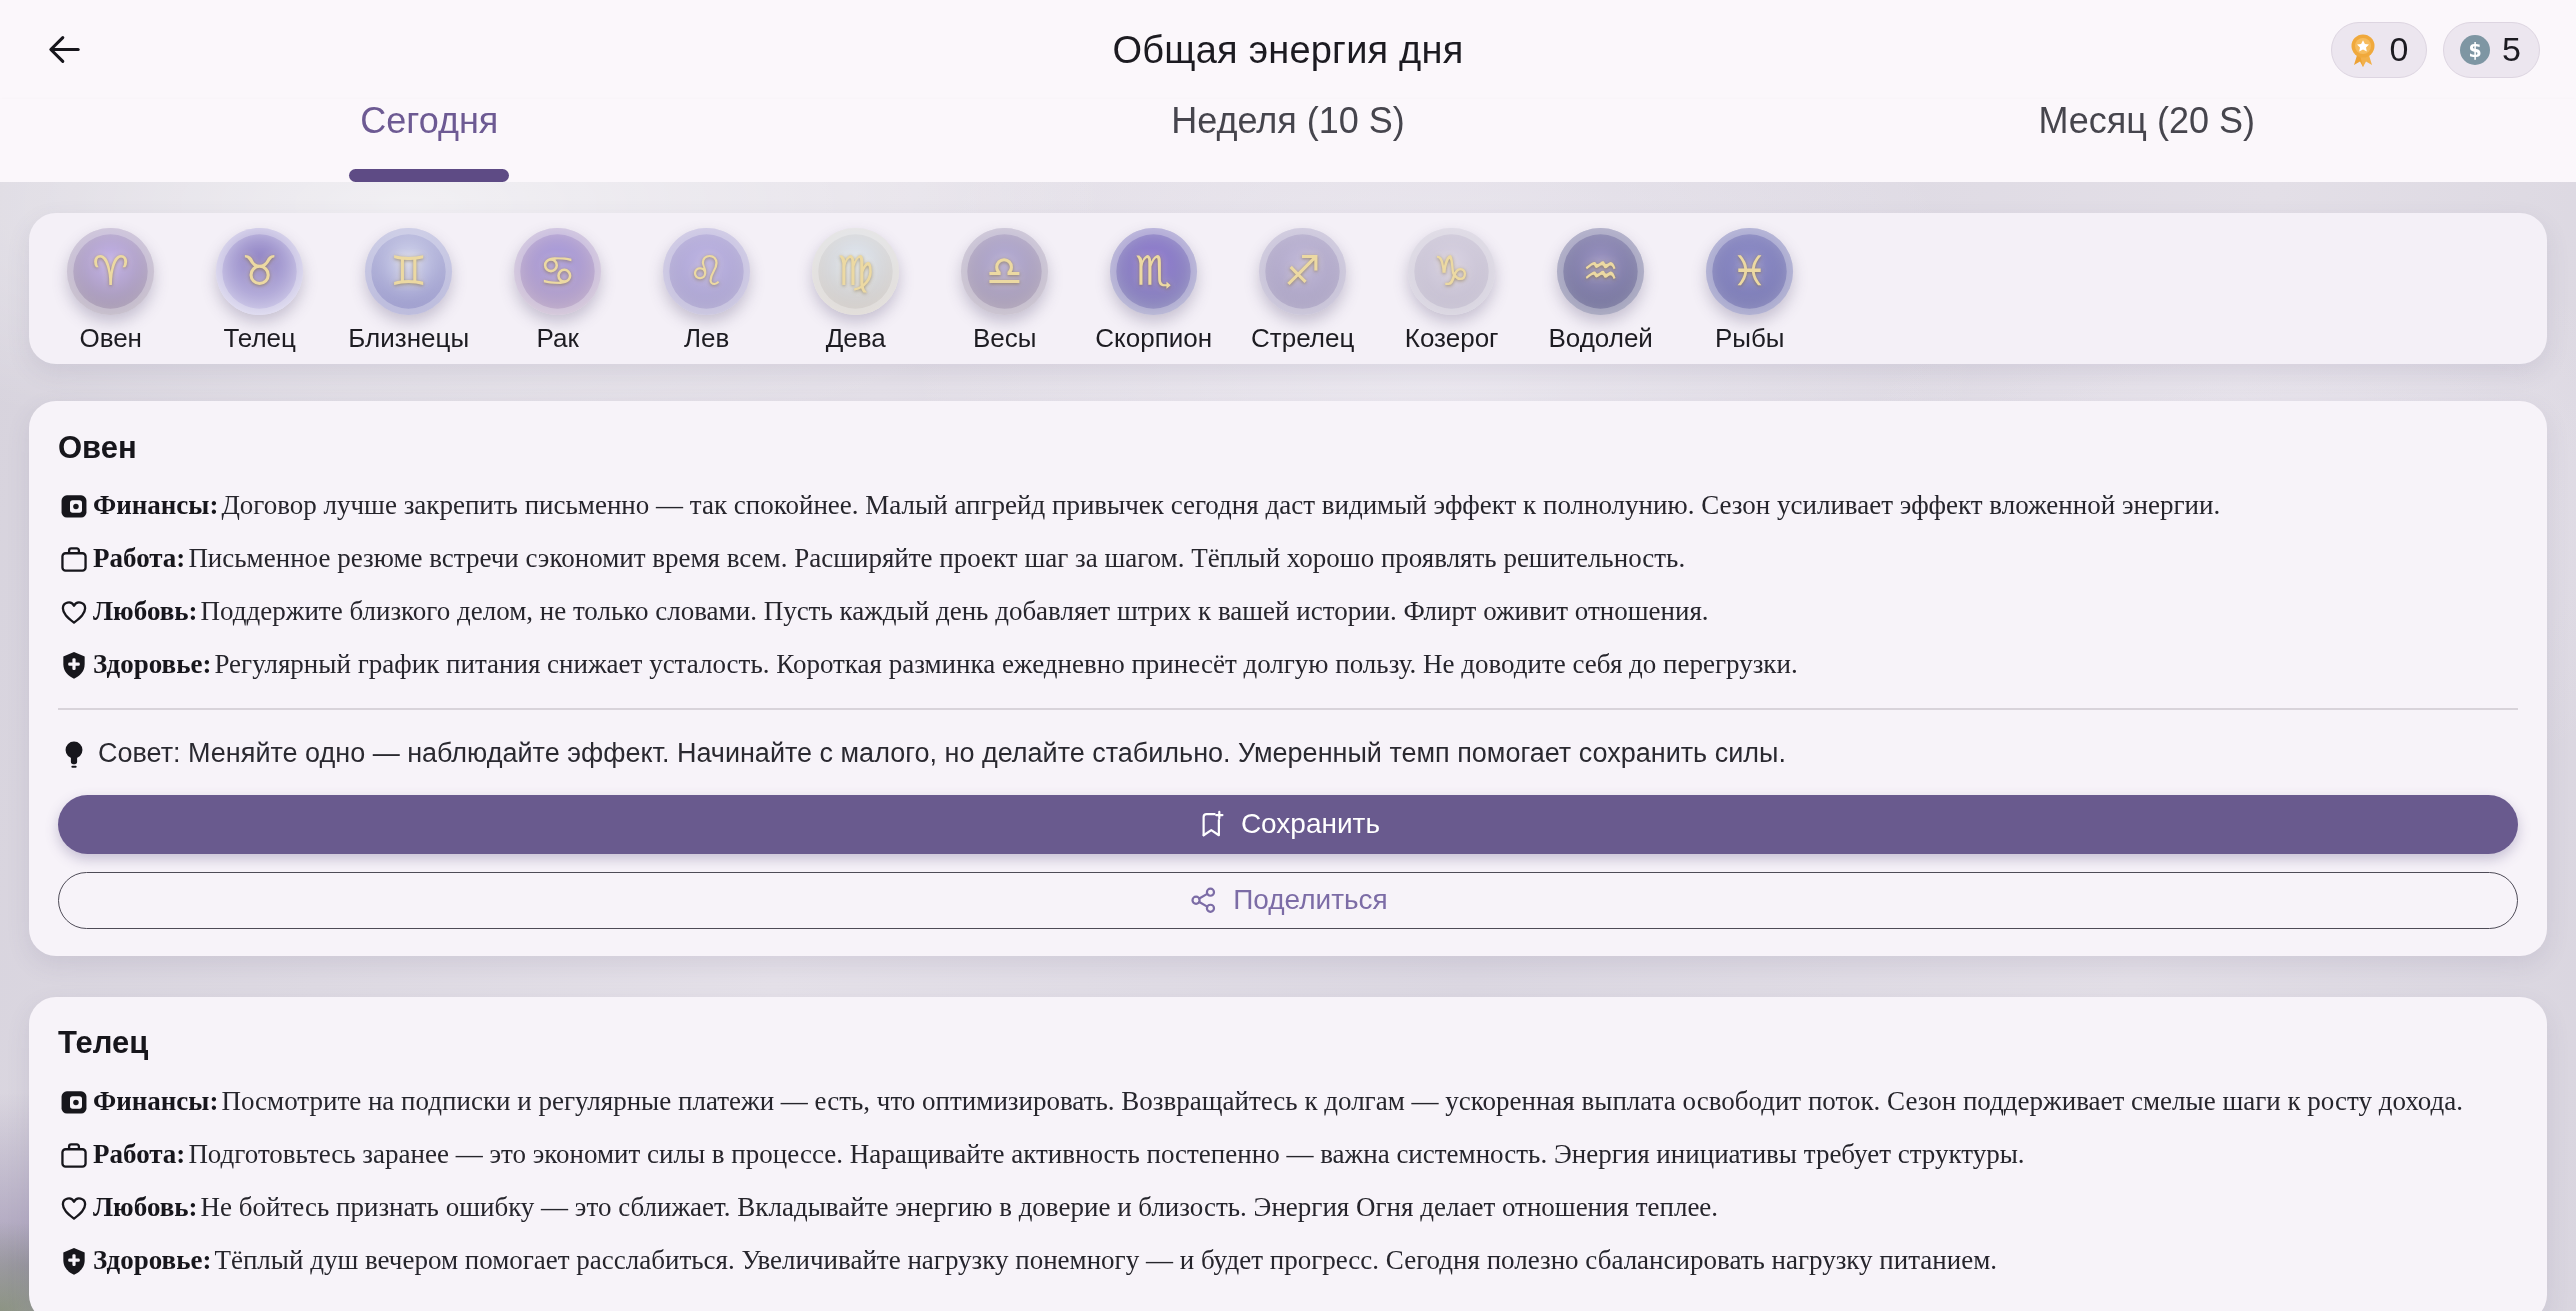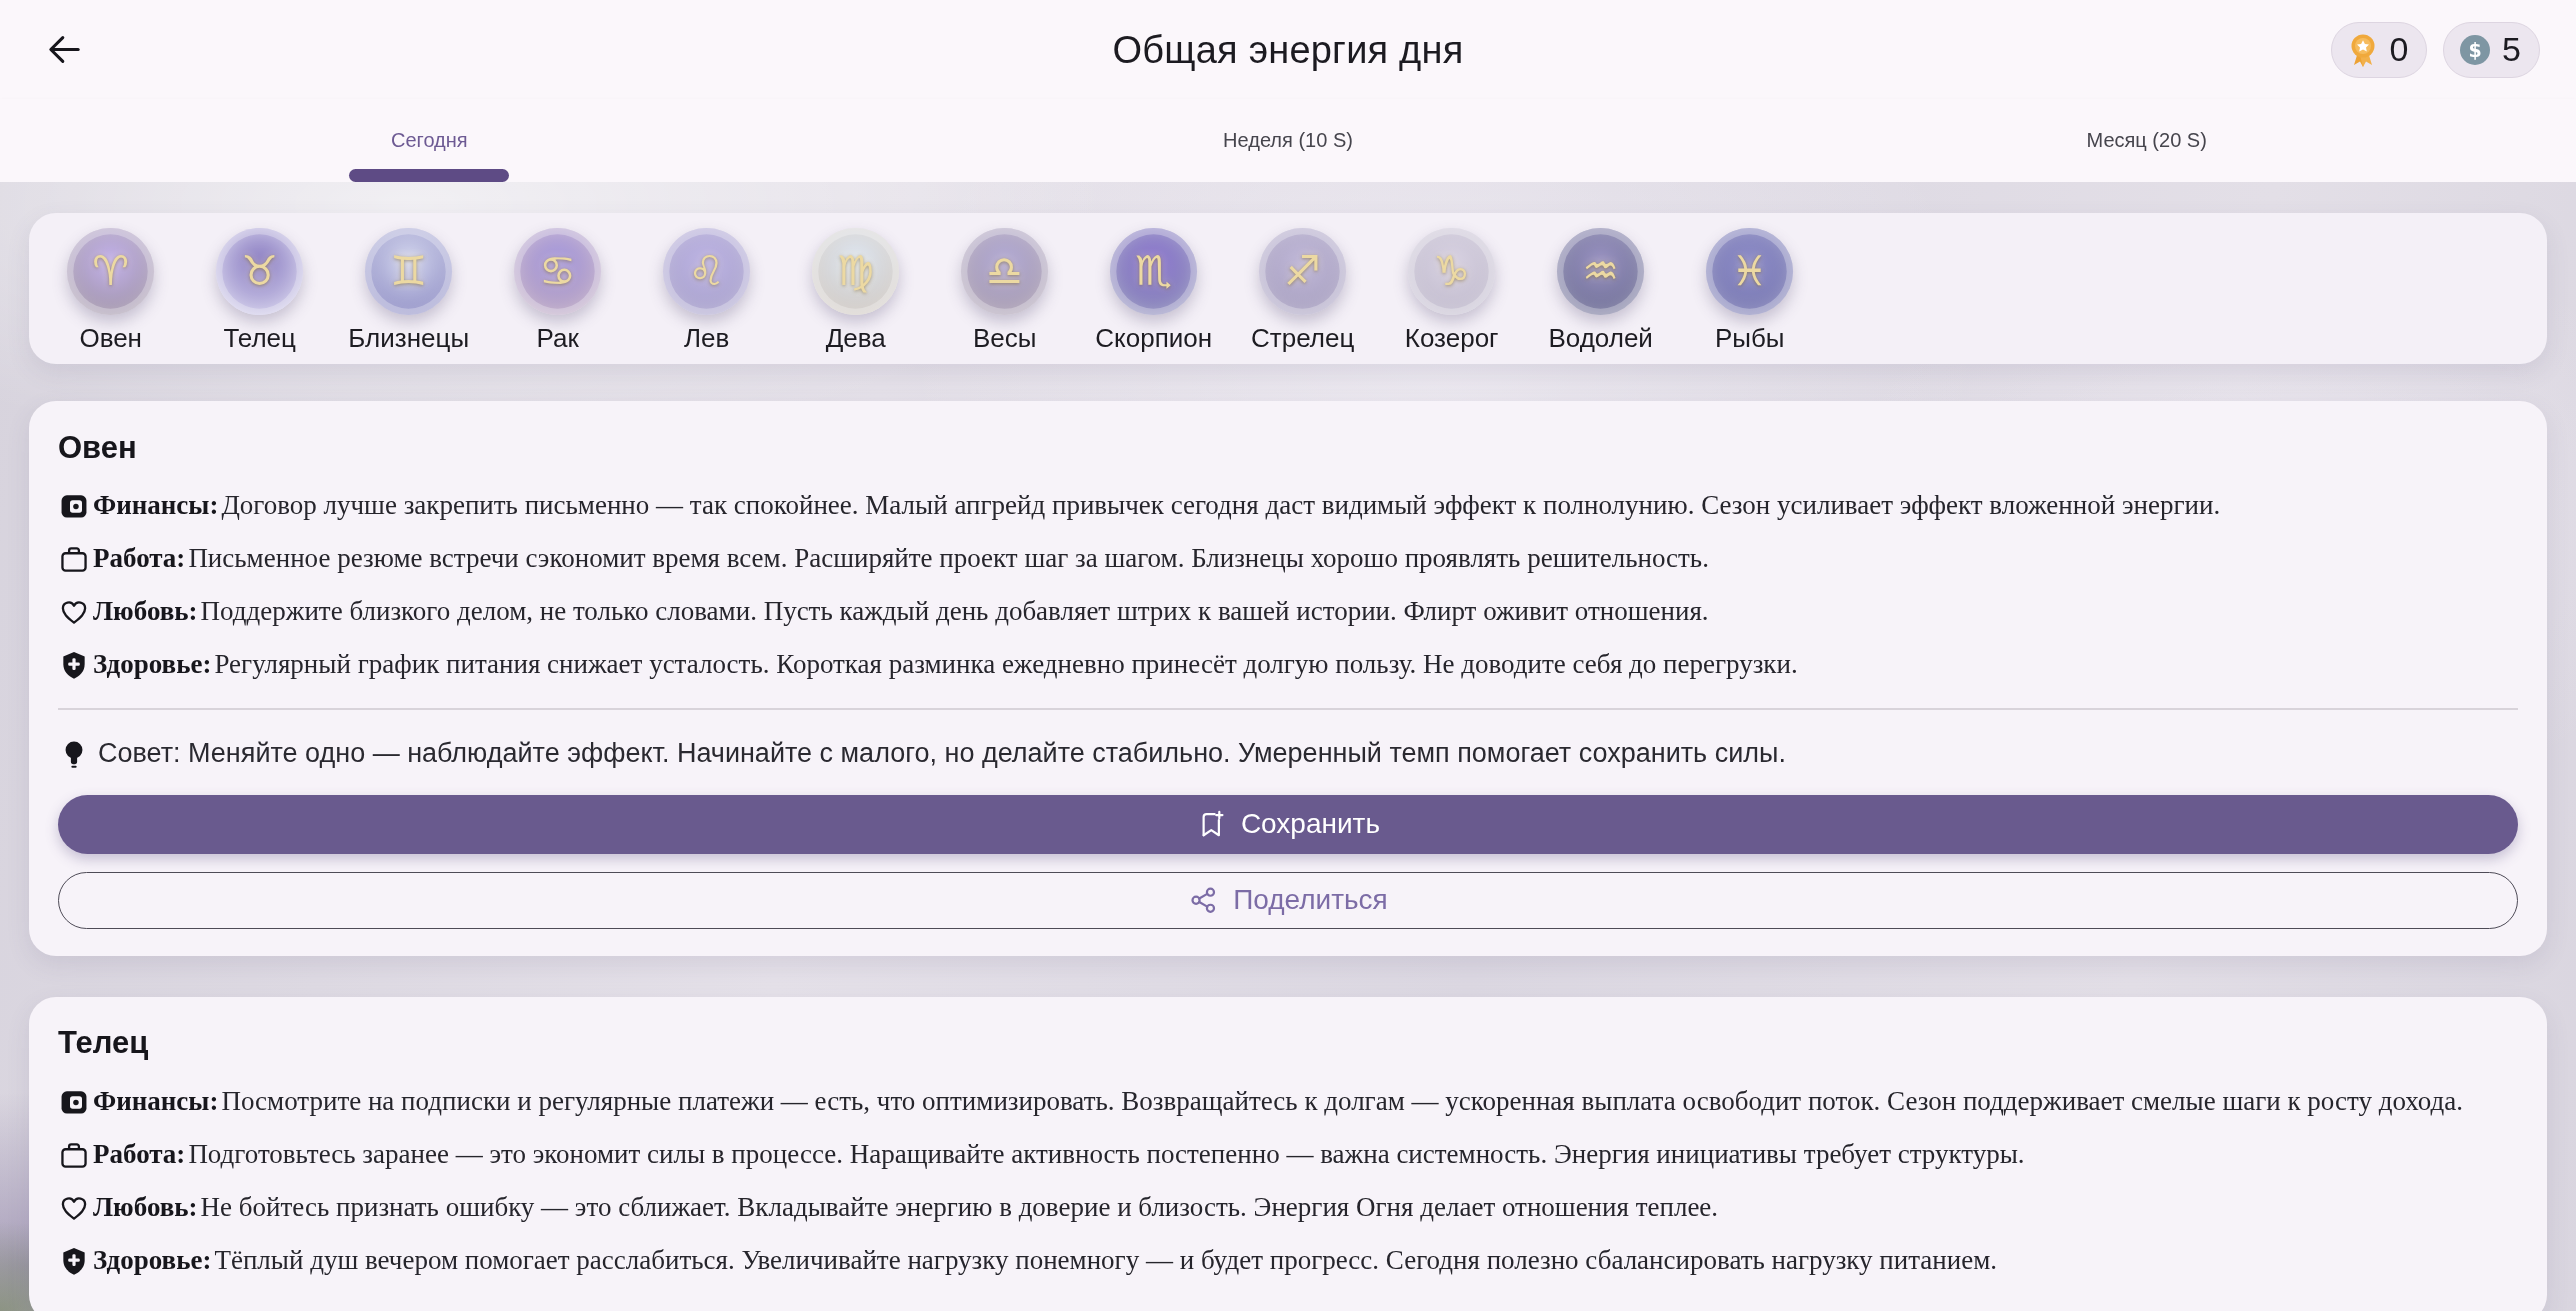--- a/index.html
+++ b/index.html
@@ -27,22 +27,22 @@
     display:flex; align-items:center; gap:9px; height:56px; padding:0 18px 0 12.6px;
     background:#ece6ef; border:0.9px solid #ddd5e1; border-radius:896px;
   }
   .badge-value{ font-size:34px; font-weight:500; color:#1c1b21; }
   
   .tabbar{
     position:relative; height:83px; background:#fbf7fb; display:flex;
     box-shadow:0 2.7px 5.4px rgba(60,50,80,.10);
   }
   .tab{
-    flex:1 1 0; display:flex; align-items:center; justify-content:center;
-    font-size:20px; color:#46454d; background:transparent; border:none; cursor:pointer;
+    flex:1 1 0; display:flex; align-items:flex-start; justify-content:center;
+    font-size:36px; color:#46454d; background:transparent; border:none; cursor:pointer;
     position:relative;
   }
   .tab.active{ color:#6d5a93; font-weight:500; }
   .tab-indicator{
     position:absolute; bottom:0; left:50%; transform:translateX(-50%);
     width:160px; height:12.6px; border-radius:8px; background:#5e4b85;
   }
   
   .content{
     position:relative; height:1129px; overflow:hidden;
@@ -242,21 +242,21 @@
     </div>
 
     <div class="row">
       <span class="ricon">
         <svg width="32" height="32" viewBox="0 0 36 36" fill="none" stroke="#17161c" stroke-width="2.6" stroke-linejoin="round">
             <rect x="5" y="11.5" width="26" height="19.5" rx="3.5"></rect>
             <path d="M12.5 11.5 V8.4 a2.4 2.4 0 0 1 2.4 -2.4 h6.2 a2.4 2.4 0 0 1 2.4 2.4 v3.1"></path>
           </svg>
       </span>
       <span class="rlabel">Работа:</span>
-      <span class="rtext">Письменное резюме встречи сэкономит время всем. Расширяйте проект шаг за шагом. Близнецы хорошо проявлять решительность.</span>
+      <span class="rtext">Письменное резюме встречи сэкономит время всем. Расширяйте проект шаг за шагом. Тёплый хорошо проявлять решительность.</span>
     </div>
 
     <div class="row">
       <span class="ricon">
         <svg width="32" height="32" viewBox="0 0 36 36" fill="none" stroke="#17161c" stroke-width="2.6" stroke-linejoin="round">
             <path d="M18 30 C10.5 24 5.5 19.7 5.5 13.8 a6.6 6.6 0 0 1 12.5 -2.9 a6.6 6.6 0 0 1 12.5 2.9 C30.5 19.7 25.5 24 18 30 Z"></path>
           </svg>
       </span>
       <span class="rlabel">Любовь:</span>
       <span class="rtext">Поддержите близкого делом, не только словами. Пусть каждый день добавляет штрих к вашей истории. Флирт оживит отношения.</span>

